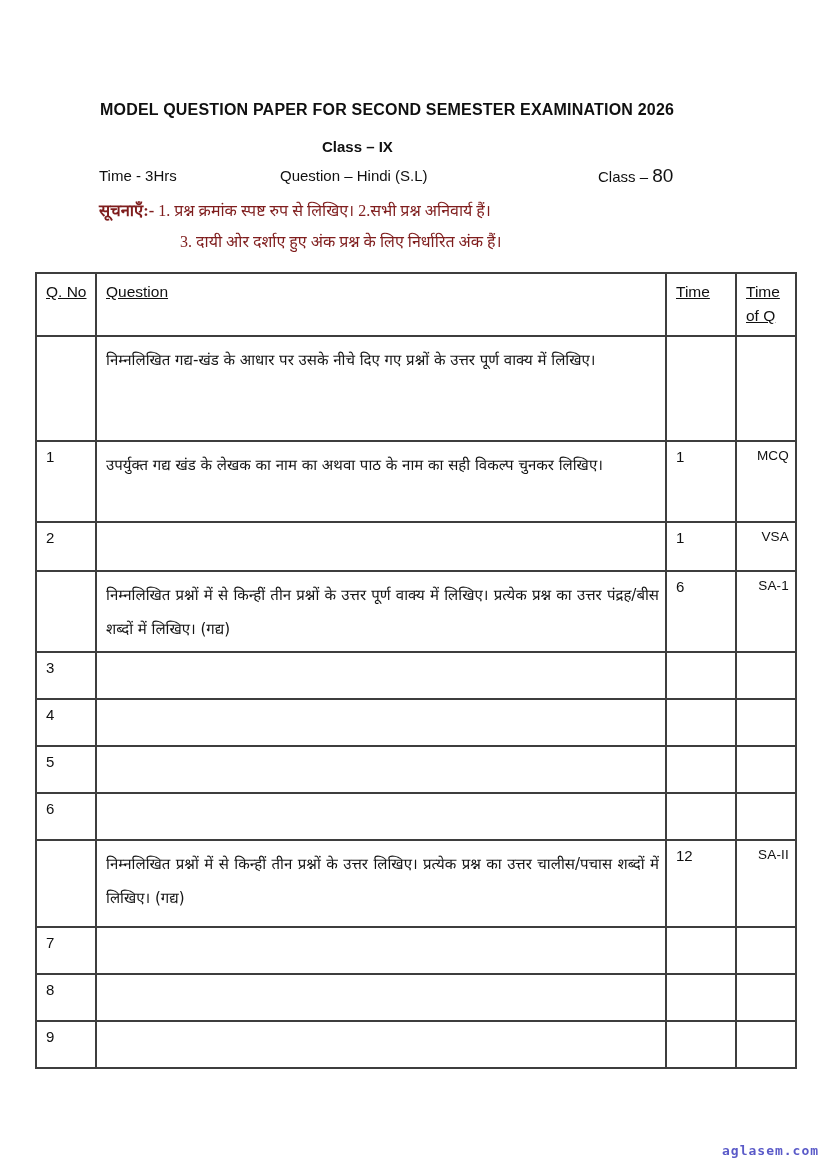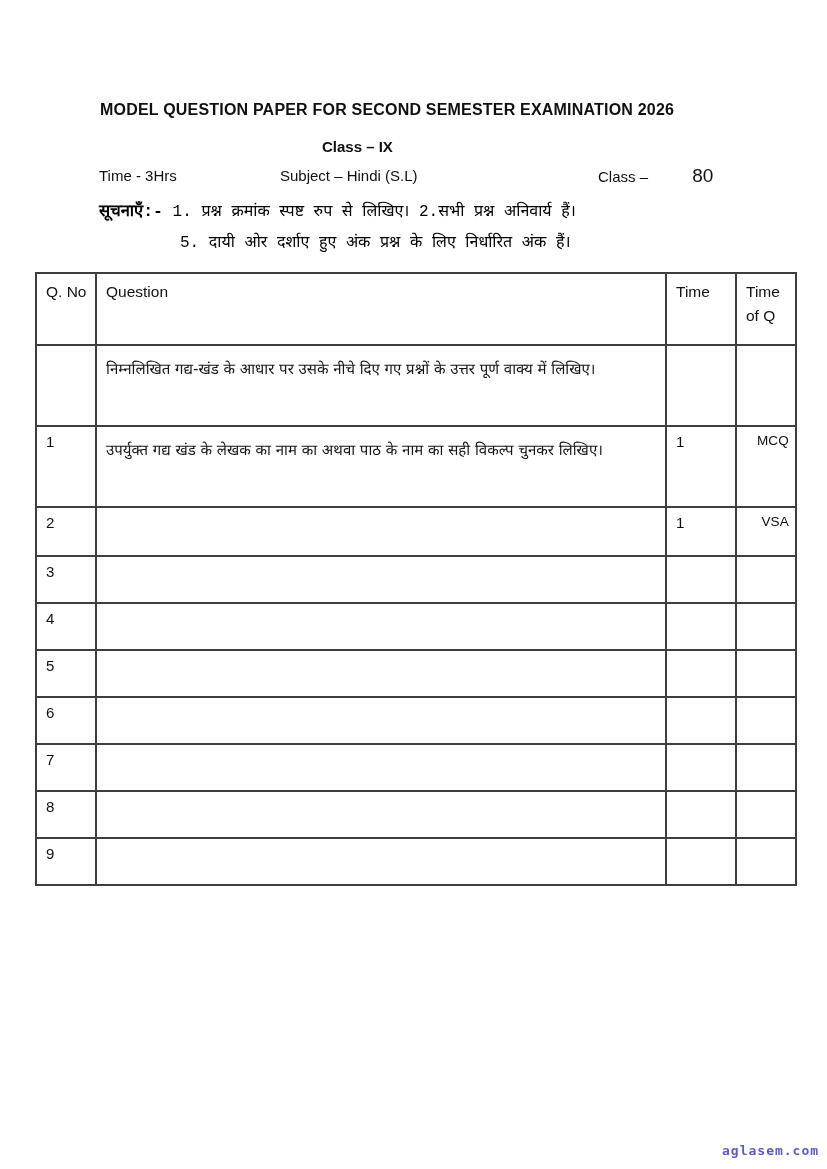--- a/index.html
+++ b/index.html
@@ -20,59 +20,59 @@
     white-space: nowrap;
   }
   .class-line {
     position: absolute; left: 322px; top: 138px;
     font-size: 15px; font-weight: bold; text-align: center;
   }
   .meta { position: absolute; top: 167px; font-size: 15px; font-weight: normal; white-space: nowrap; }
   .meta-time    { left: 99px; }
   .meta-subject { left: 280px; }
   .meta-marks   { left: 598px; top: 165px; }
-  .meta-marks .marks-value { font-size: 19px; margin-left: 40px; }
+  .meta-marks .marks-value { font-size: 19px; }
 
   .instr {
     position: absolute;
-    font-family: Liberation Mono, monospace;
-    font-size: 16px; color: #000000;
+    font-family: Liberation Serif, serif;
+    font-size: 16px; color: #7f1d1d;
     white-space: nowrap;
   }
   .instr-1 { left: 99px;  top: 198px; }
   .instr-2 { left: 180px; top: 230px; }
   .instr-label { font-weight: bold; font-size: 16.5px; }
 
   
   table.qtable {
     position: absolute; left: 35px; top: 272px;
     width: 760px;
     border-collapse: collapse;
     table-layout: fixed;
   }
   .qtable th, .qtable td {
     border: 2px solid #3e3e3e;
     vertical-align: top;
     padding: 6px 6px 0 9px;
     overflow: hidden;
   }
-  .qtable thead tr { height: 72px; }
+  .qtable thead tr { height: 63px; text-decoration: underline; }
   .qtable th {
     font-weight: normal;
     font-size: 15.5px;
     text-align: left;
     color: #111;
     line-height: 1.55;
   }
   .col-qno  { width: 60px; }
   .col-q    { width: 570px; }
   .col-m    { width: 70px; }
   .col-t    { width: 60px; }
 
-  .rh82 { height: 81px; }
+  .rh82 { height: 105px; }
   .rh81 { height: 81px; }
   .rh49 { height: 49px; }
   .rh47 { height: 47px; }
   .rh87 { height: 87px; }
 
   .qno-cell   { font-size: 15px; padding-top: 8px; }
   .marks-cell { font-size: 15px; padding-top: 7px; }
   .type-cell  { font-size: 13.5px; padding-top: 8px; padding-left: 6px; letter-spacing: 0.2px; text-align: right; }
 
   .qwrap {
@@ -98,25 +98,25 @@
 </style>
 </head>
 <body>
 
 <div class="page">
 
   <div class="title">MODEL QUESTION PAPER FOR  SECOND SEMESTER EXAMINATION  2026</div>
   <div class="class-line">Class – IX</div>
 
   <div class="meta meta-time">Time - 3Hrs</div>
-  <div class="meta meta-subject">Subject – Hindi (S.L)</div>
+  <div class="meta meta-subject">Question – Hindi (S.L)</div>
   <div class="meta meta-marks"><span>Class – </span><span class="marks-value">80</span></div>
 
   <div class="instr instr-1"><span class="instr-label">सूचनाएँ:-</span> <span>1. प्रश्न क्रमांक स्पष्ट रुप से लिखिए। 2.सभी प्रश्न अनिवार्य हैं।</span></div>
-  <div class="instr instr-2">5. दायी ओर दर्शाए हुए अंक प्रश्न के लिए निर्धारित अंक हैं।</div>
+  <div class="instr instr-2">3. दायी ओर दर्शाए हुए अंक प्रश्न के लिए निर्धारित अंक हैं।</div>
 
   <table class="qtable">
     <colgroup>
       <col class="col-qno">
         <col class="col-q">
         <col class="col-m">
         <col class="col-t">
     </colgroup>
     <thead>
       <tr>
@@ -144,20 +144,28 @@
         <td class="type-cell">MCQ</td>
       </tr>
       <tr class="rh49">
         <td class="qno-cell">2</td>
         <td>
             <div class="qwrap"></div>
           </td>
         <td class="marks-cell">1</td>
         <td class="type-cell">VSA</td>
       </tr>
+      <tr class="rh81">
+        <td class="qno-cell"></td>
+        <td>
+            <div class="qwrap">निम्नलिखित प्रश्नों में से किन्हीं तीन प्रश्नों के उत्तर पूर्ण वाक्य में लिखिए। प्रत्येक प्रश्न का उत्तर पंद्रह/बीस शब्दों में लिखिए। (गद्य)</div>
+          </td>
+        <td class="marks-cell">6</td>
+        <td class="type-cell">SA-1</td>
+      </tr>
       <tr class="rh47">
         <td class="qno-cell">3</td>
         <td>
             <div class="qwrap"></div>
           </td>
         <td class="marks-cell"></td>
         <td class="type-cell"></td>
       </tr>
       <tr class="rh47">
         <td class="qno-cell">4</td>
@@ -175,20 +183,28 @@
         <td class="marks-cell"></td>
         <td class="type-cell"></td>
       </tr>
       <tr class="rh47">
         <td class="qno-cell">6</td>
         <td>
             <div class="qwrap"></div>
           </td>
         <td class="marks-cell"></td>
         <td class="type-cell"></td>
+      </tr>
+      <tr class="rh87">
+        <td class="qno-cell"></td>
+        <td>
+            <div class="qwrap">निम्नलिखित प्रश्नों में से किन्हीं तीन प्रश्नों के उत्तर लिखिए। प्रत्येक प्रश्न का उत्तर चालीस/पचास शब्दों में लिखिए।   (गद्य)</div>
+          </td>
+        <td class="marks-cell">12</td>
+        <td class="type-cell">SA-II</td>
       </tr>
       <tr class="rh47">
         <td class="qno-cell">7</td>
         <td>
             <div class="qwrap"></div>
           </td>
         <td class="marks-cell"></td>
         <td class="type-cell"></td>
       </tr>
       <tr class="rh47">

